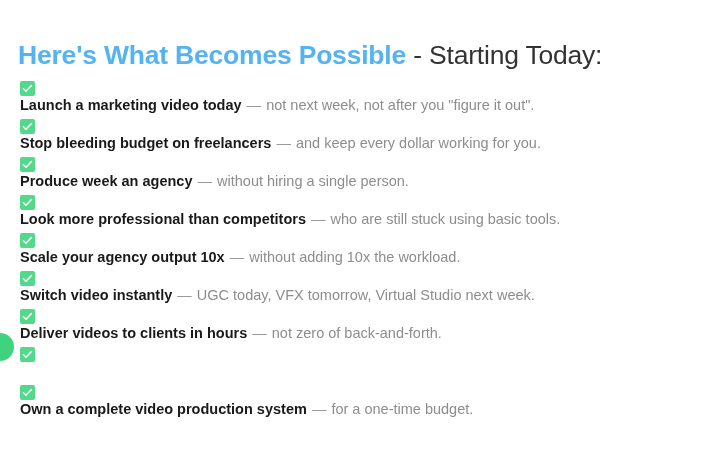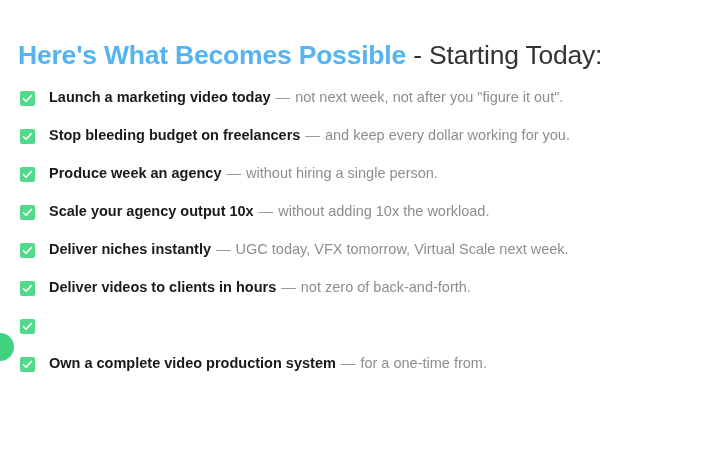--- a/index.html
+++ b/index.html
@@ -47,24 +47,25 @@
     position: absolute;
     left: 0;
     top: 78px;
     width: 706px;
     list-style: none;
     margin: 0;
     padding: 0;
   }
   .check-row {
     display: flex;
-    align-items: center;
+    align-items: flex-start;
     height: 38px;
     padding-left: 20px;
     box-sizing: border-box;
+    flex-direction: column;
   }
   .check-box {
     flex: 0 0 auto;
     width: 15px;
     height: 15px;
     margin-top: 3px;
     margin-right: 14px;
     background: #52D98C;
     border-radius: 2px;
     position: relative;
@@ -142,29 +143,37 @@
           </svg>
         </span>
         <span class="row-text"><span class="strong">Produce week an agency</span> <span class="dash">—</span> <span class="rest">without hiring a single person.</span></span>
       </li>
       <li class="check-row">
         <span class="check-box">
           <svg viewBox="0 0 12 12" xmlns="http://www.w3.org/2000/svg">
             <path d="M1.6 6.2 L4.4 9.0 L10.3 2.7" fill="none" stroke="#ffffff" stroke-width="1.7" stroke-linecap="round" stroke-linejoin="round"></path>
           </svg>
         </span>
+        <span class="row-text"><span class="strong">Look more professional than competitors</span> <span class="dash">—</span> <span class="rest">who are still stuck using basic tools.</span></span>
+      </li>
+      <li class="check-row">
+        <span class="check-box">
+          <svg viewBox="0 0 12 12" xmlns="http://www.w3.org/2000/svg">
+            <path d="M1.6 6.2 L4.4 9.0 L10.3 2.7" fill="none" stroke="#ffffff" stroke-width="1.7" stroke-linecap="round" stroke-linejoin="round"></path>
+          </svg>
+        </span>
         <span class="row-text"><span class="strong">Scale your agency output 10x</span> <span class="dash">—</span> <span class="rest">without adding 10x the workload.</span></span>
       </li>
       <li class="check-row">
         <span class="check-box">
           <svg viewBox="0 0 12 12" xmlns="http://www.w3.org/2000/svg">
             <path d="M1.6 6.2 L4.4 9.0 L10.3 2.7" fill="none" stroke="#ffffff" stroke-width="1.7" stroke-linecap="round" stroke-linejoin="round"></path>
           </svg>
         </span>
-        <span class="row-text"><span class="strong">Deliver niches instantly</span> <span class="dash">—</span> <span class="rest">UGC today, VFX tomorrow, Virtual Scale next week.</span></span>
+        <span class="row-text"><span class="strong">Switch video instantly</span> <span class="dash">—</span> <span class="rest">UGC today, VFX tomorrow, Virtual Studio next week.</span></span>
       </li>
       <li class="check-row">
         <span class="check-box">
           <svg viewBox="0 0 12 12" xmlns="http://www.w3.org/2000/svg">
             <path d="M1.6 6.2 L4.4 9.0 L10.3 2.7" fill="none" stroke="#ffffff" stroke-width="1.7" stroke-linecap="round" stroke-linejoin="round"></path>
           </svg>
         </span>
         <span class="row-text"><span class="strong">Deliver videos to clients in hours</span> <span class="dash">—</span> <span class="rest">not zero of back-and-forth.</span></span>
       </li>
       <li class="check-row">
@@ -173,19 +182,19 @@
             <path d="M1.6 6.2 L4.4 9.0 L10.3 2.7" fill="none" stroke="#ffffff" stroke-width="1.7" stroke-linecap="round" stroke-linejoin="round"></path>
           </svg>
         </span>
       </li>
       <li class="check-row">
         <span class="check-box">
           <svg viewBox="0 0 12 12" xmlns="http://www.w3.org/2000/svg">
             <path d="M1.6 6.2 L4.4 9.0 L10.3 2.7" fill="none" stroke="#ffffff" stroke-width="1.7" stroke-linecap="round" stroke-linejoin="round"></path>
           </svg>
         </span>
-        <span class="row-text"><span class="strong">Own a complete video production system</span> <span class="dash">—</span> <span class="rest">for a one-time from.</span></span>
+        <span class="row-text"><span class="strong">Own a complete video production system</span> <span class="dash">—</span> <span class="rest">for a one-time budget.</span></span>
       </li>
     </ul>
 
   <div class="corner-blob"></div>
 
 </div>
 
 </body></html>

